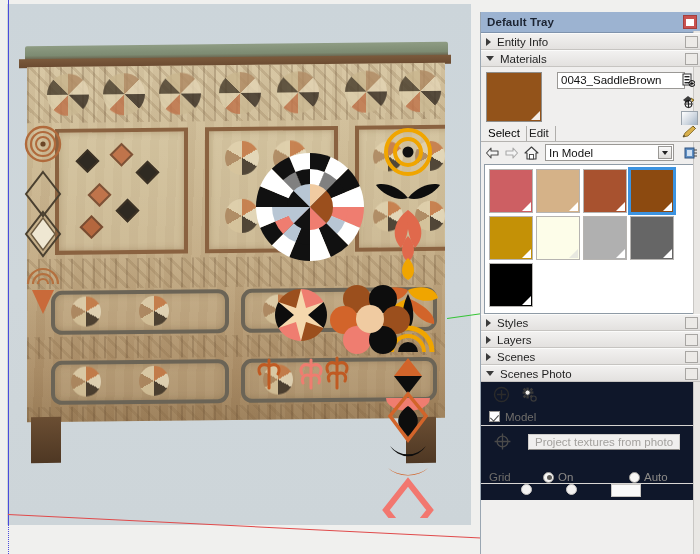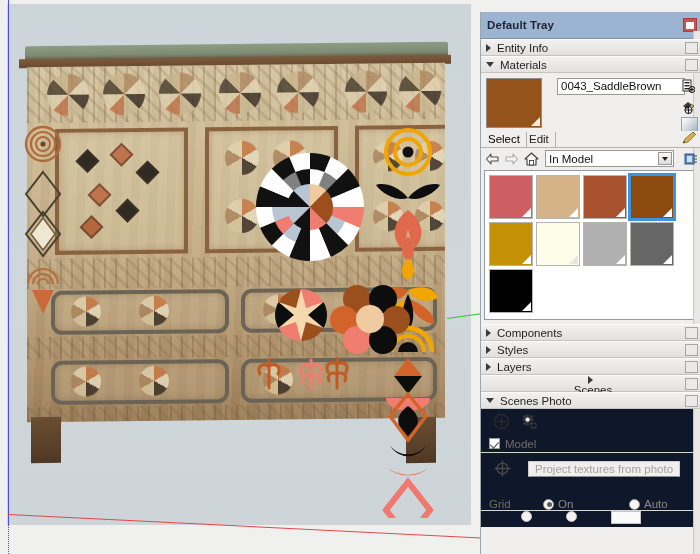--- a/index.html
+++ b/index.html
@@ -145,21 +145,21 @@
 
   
   #tray {
     position: absolute; right: 0; top: 12px;
     width: 220px; height: 542px;
     background: #f0efee;
     border-left: 1px solid #9aa6b2;
     font-size: 11px;
   }
   #tray-titlebar {
-    height: 27px; background: #9cb3d1;
+    height: 21px; background: #9cb3d1;
     display: flex; align-items: center; justify-content: space-between;
     padding: 0 3px 0 6px;
     border-bottom: 1px solid #7f93ad;
   }
   #tray-title { font-weight: bold; color: #1c2433; font-size: 11.5px; letter-spacing: .1px; }
   #tray-close {
     width: 14px; height: 14px; background: #c9524f;
     border: 1px solid #a43f3d;
     display:flex; align-items:center; justify-content:center;
     color:#fff; font-size:9px; line-height:1; cursor: pointer;
@@ -682,39 +682,34 @@
           </div>
           <div class="swatch" style="background: rgb(102, 102, 102);">
             <span class="corner"></span>
           </div>
           <div class="swatch" style="background: rgb(0, 0, 0);">
             <span class="corner"></span>
           </div>
         </div>
     </div>
 
-    <div class="section-header" style="position:relative;margin-top:4px;">
-      <span class="tri tri-right"></span>
-      <span>Components</span>
-      <span class="sec-btn" style="top:2px;"></span>
-    </div>
 
     <div class="section-header" style="position:relative;">
       <span class="tri tri-right"></span>
       <span>Styles</span>
       <span class="sec-btn" style="top:2px;"></span>
     </div>
 
     <div class="section-header" style="position:relative;">
       <span class="tri tri-right"></span>
       <span>Layers</span>
       <span class="sec-btn" style="top:2px;"></span>
     </div>
 
-    <div class="section-header" style="position:relative;flex-direction:column;">
+    <div class="section-header" style="position:relative;">
       <span class="tri tri-right"></span>
       <span>Scenes</span>
       <span class="sec-btn" style="top:2px;"></span>
     </div>
 
     <div class="section-header" style="position:relative;">
       <span class="tri tri-down"></span>
       <span>Scenes Photo</span>
       <span class="sec-btn" style="top:2px;"></span>
     </div>

